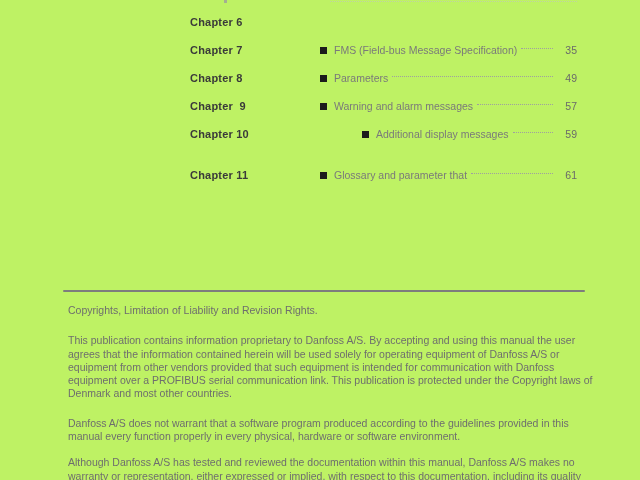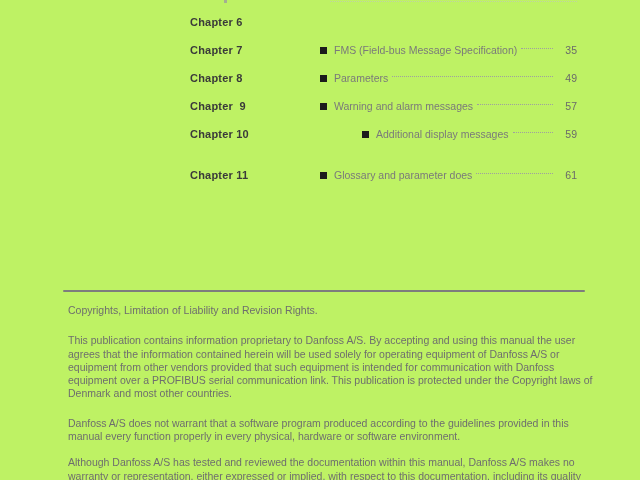--- a/index.html
+++ b/index.html
@@ -177,21 +177,21 @@
       <span class="toc-title">Additional display messages</span>
       <span class="dot-leader"></span>
       <span class="toc-page">59</span>
     </span>
   </div>
 
   <div class="toc-row row-5">
     <span class="toc-label">Chapter 11</span>
     <span class="toc-entry">
       <span class="bullet-square"></span>
-      <span class="toc-title">Glossary and parameter does</span>
+      <span class="toc-title">Glossary and parameter that</span>
       <span class="dot-leader"></span>
       <span class="toc-page">61</span>
     </span>
   </div>
 
   <div class="divider"></div>
 
   <div class="legal">
     <div class="legal-heading">Copyrights, Limitation of Liability and Revision Rights.</div>
     <p class="p1">This publication contains information proprietary to Danfoss A/S. By accepting and using this manual the user

